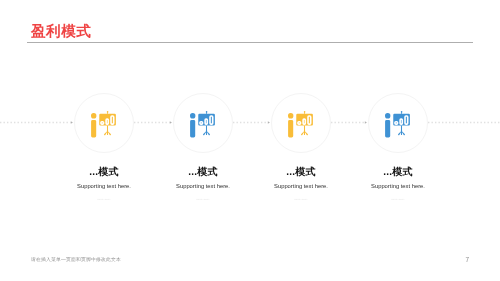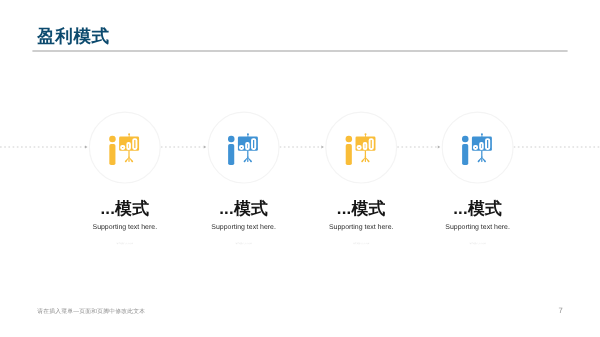--- a/index.html
+++ b/index.html
@@ -1,25 +1,25 @@
 <!DOCTYPE html>
 <html><head>
 <meta charset="utf-8">
 <style>
   html,body{margin:0;padding:0;}
   body{width:500px;height:281px;background:#ffffff;font-family:"Liberation Sans",sans-serif;overflow:hidden;position:relative;-webkit-font-smoothing:antialiased;}
   .slide{position:absolute;inset:0;background:#fff;}
-  .title{position:absolute;left:31px;top:24px;font-size:14.6px;font-weight:bold;color:#0c4a6e;letter-spacing:0.5px;line-height:1;}
+  .title{position:absolute;left:31px;top:24px;font-size:14.6px;font-weight:bold;color:#ef4444;letter-spacing:0.5px;line-height:1;}
   .title-rule{position:absolute;left:27px;top:42px;width:446px;height:1px;background:#aeaeae;}
   .dotline{position:absolute;left:0px;top:116px;}
   .circles{position:absolute;left:0;top:0;width:500px;height:281px;}
   .node{position:absolute;width:60px;height:60px;border-radius:50%;border:1px solid #f4f4f4;background:#fff;box-sizing:border-box;}
   .node svg{position:absolute;left:14.7px;top:16.1px;}
   .label{position:absolute;width:160px;text-align:center;}
-  .lab-title{font-size:14px;font-weight:bold;color:#161616;letter-spacing:.2px;}
+  .lab-title{font-size:10px;font-weight:bold;color:#161616;letter-spacing:.2px;}
   .lab-sub{font-size:5.8px;color:#2e2e2e;margin-top:4px;}
   .lab-cn{font-size:4px;color:#e4e4e4;margin-top:8.5px;letter-spacing:0;transform:scale(0.38);transform-origin:center top;}
   .footer{position:absolute;left:31px;top:256px;font-size:4.8px;color:#8f8f8f;letter-spacing:.2px;}
   .pagenum{position:absolute;left:0px;top:256px;width:469px;text-align:right;font-size:6.4px;color:#8c8c8c;}
 </style>
 </head>
 <body>
 
 <div class="slide">
   <div class="title">盈利模式</div>

